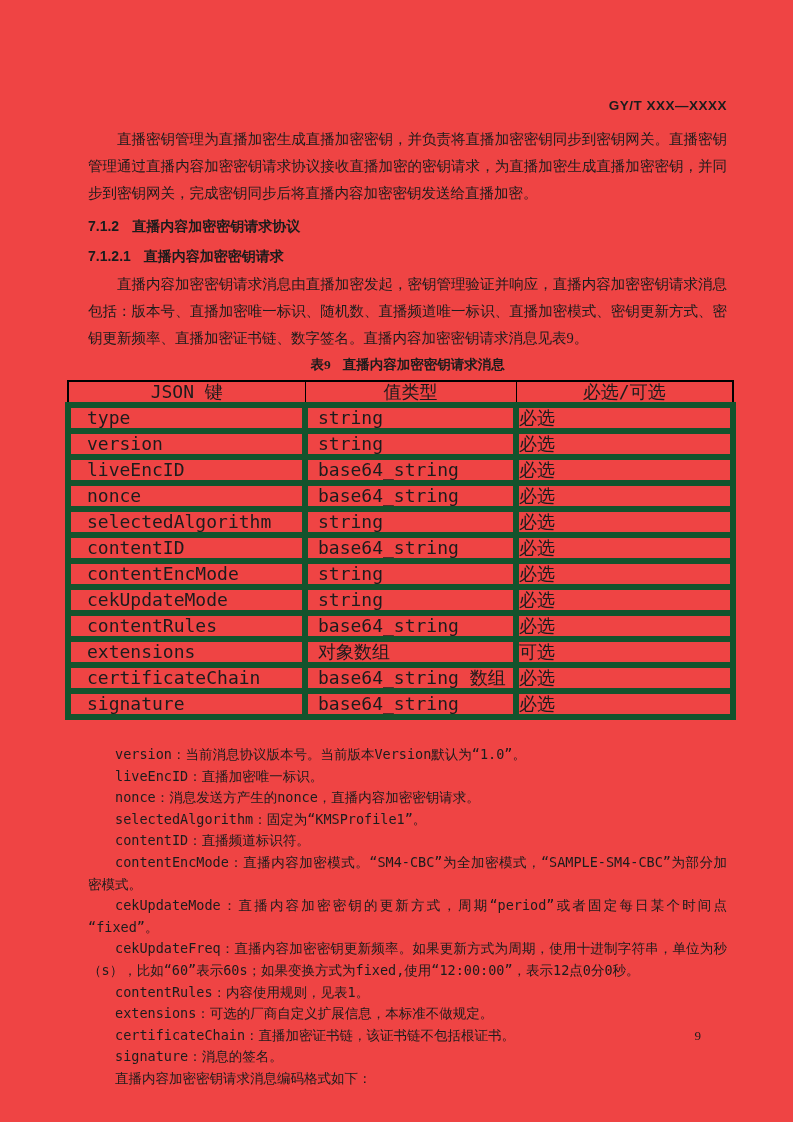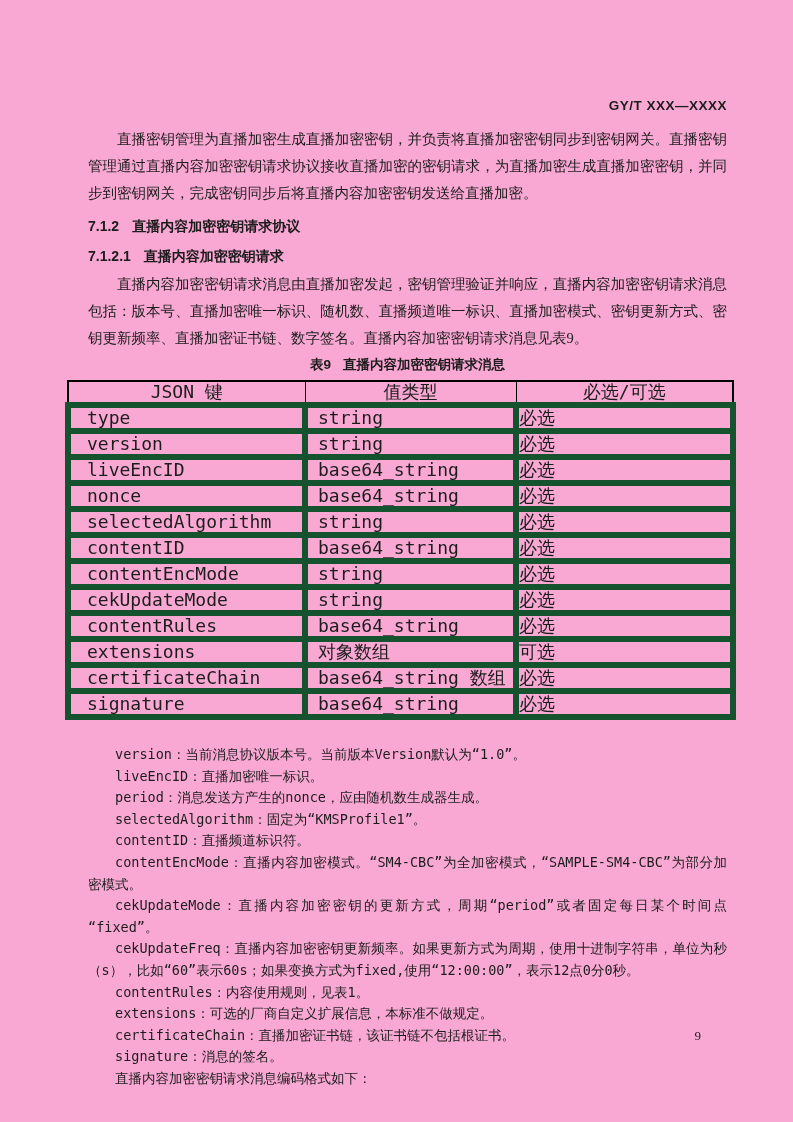--- a/index.html
+++ b/index.html
@@ -1,19 +1,19 @@
 <!DOCTYPE html>
 <html lang="zh"><head>
 <meta charset="utf-8">
 <style>
   html,body { margin:0; padding:0; background:#ffffff; }
   .page {
     position:relative;
     width:793px; height:1122px;
-    background:#f9a8d4;
+    background:#ef4444;
     color:#1c1c1c;
     font-family:"Liberation Serif","DejaVu Serif",serif;
     box-sizing:border-box;
     padding:98px 66px 0 88px;
     overflow:hidden;
   }
   .doc-ref {
     text-align:right;
     font-family:"Liberation Sans","DejaVu Sans",sans-serif;
     font-weight:700;
@@ -34,21 +34,21 @@
     font-size:14px;
     line-height:18px;
   }
   .heading-1 { margin-top:10px; }
   .heading-2 { margin-top:12px; }
   .h-num { margin-right:13px; }
   .par-2 { margin-top:6px; }
   .table-caption {
     margin-top:4px;
     text-align:center;
-    font-family:Liberation Sans, sans-serif;
+    font-family:Liberation Serif, serif;
     font-weight:700;
     font-size:13.5px;
     line-height:18px;
   }
   .cap-label { margin-right:12px; }
   table.req-table {
     width:665px;
     margin-left:-23px;
     margin-top:6px;
     border-collapse:collapse;
@@ -189,21 +189,21 @@
           <td>signature</td>
           <td>base64_string</td>
           <td>必选</td>
         </tr>
       </tbody>
   </table>
 
   <div class="notes">
       <p>version：当前消息协议版本号。当前版本Version默认为“1.0”。</p>
       <p>liveEncID：直播加密唯一标识。</p>
-      <p>period：消息发送方产生的nonce，应由随机数生成器生成。</p>
+      <p>nonce：消息发送方产生的nonce，直播内容加密密钥请求。</p>
       <p>selectedAlgorithm：固定为“KMSProfile1”。</p>
       <p>contentID：直播频道标识符。</p>
       <p>contentEncMode：直播内容加密模式。“SM4-CBC”为全加密模式，“SAMPLE-SM4-CBC”为部分加密模式。</p>
       <p>cekUpdateMode：直播内容加密密钥的更新方式，周期“period”或者固定每日某个时间点“fixed”。</p>
       <p>cekUpdateFreq：直播内容加密密钥更新频率。如果更新方式为周期，使用十进制字符串，单位为秒（s），比如“60”表示60s；如果变换方式为fixed,使用“12:00:00”，表示12点0分0秒。</p>
       <p>contentRules：内容使用规则，见表1。</p>
       <p>extensions：可选的厂商自定义扩展信息，本标准不做规定。</p>
       <p>certificateChain：直播加密证书链，该证书链不包括根证书。</p>
       <p>signature：消息的签名。</p>
       <p>直播内容加密密钥请求消息编码格式如下：</p>

